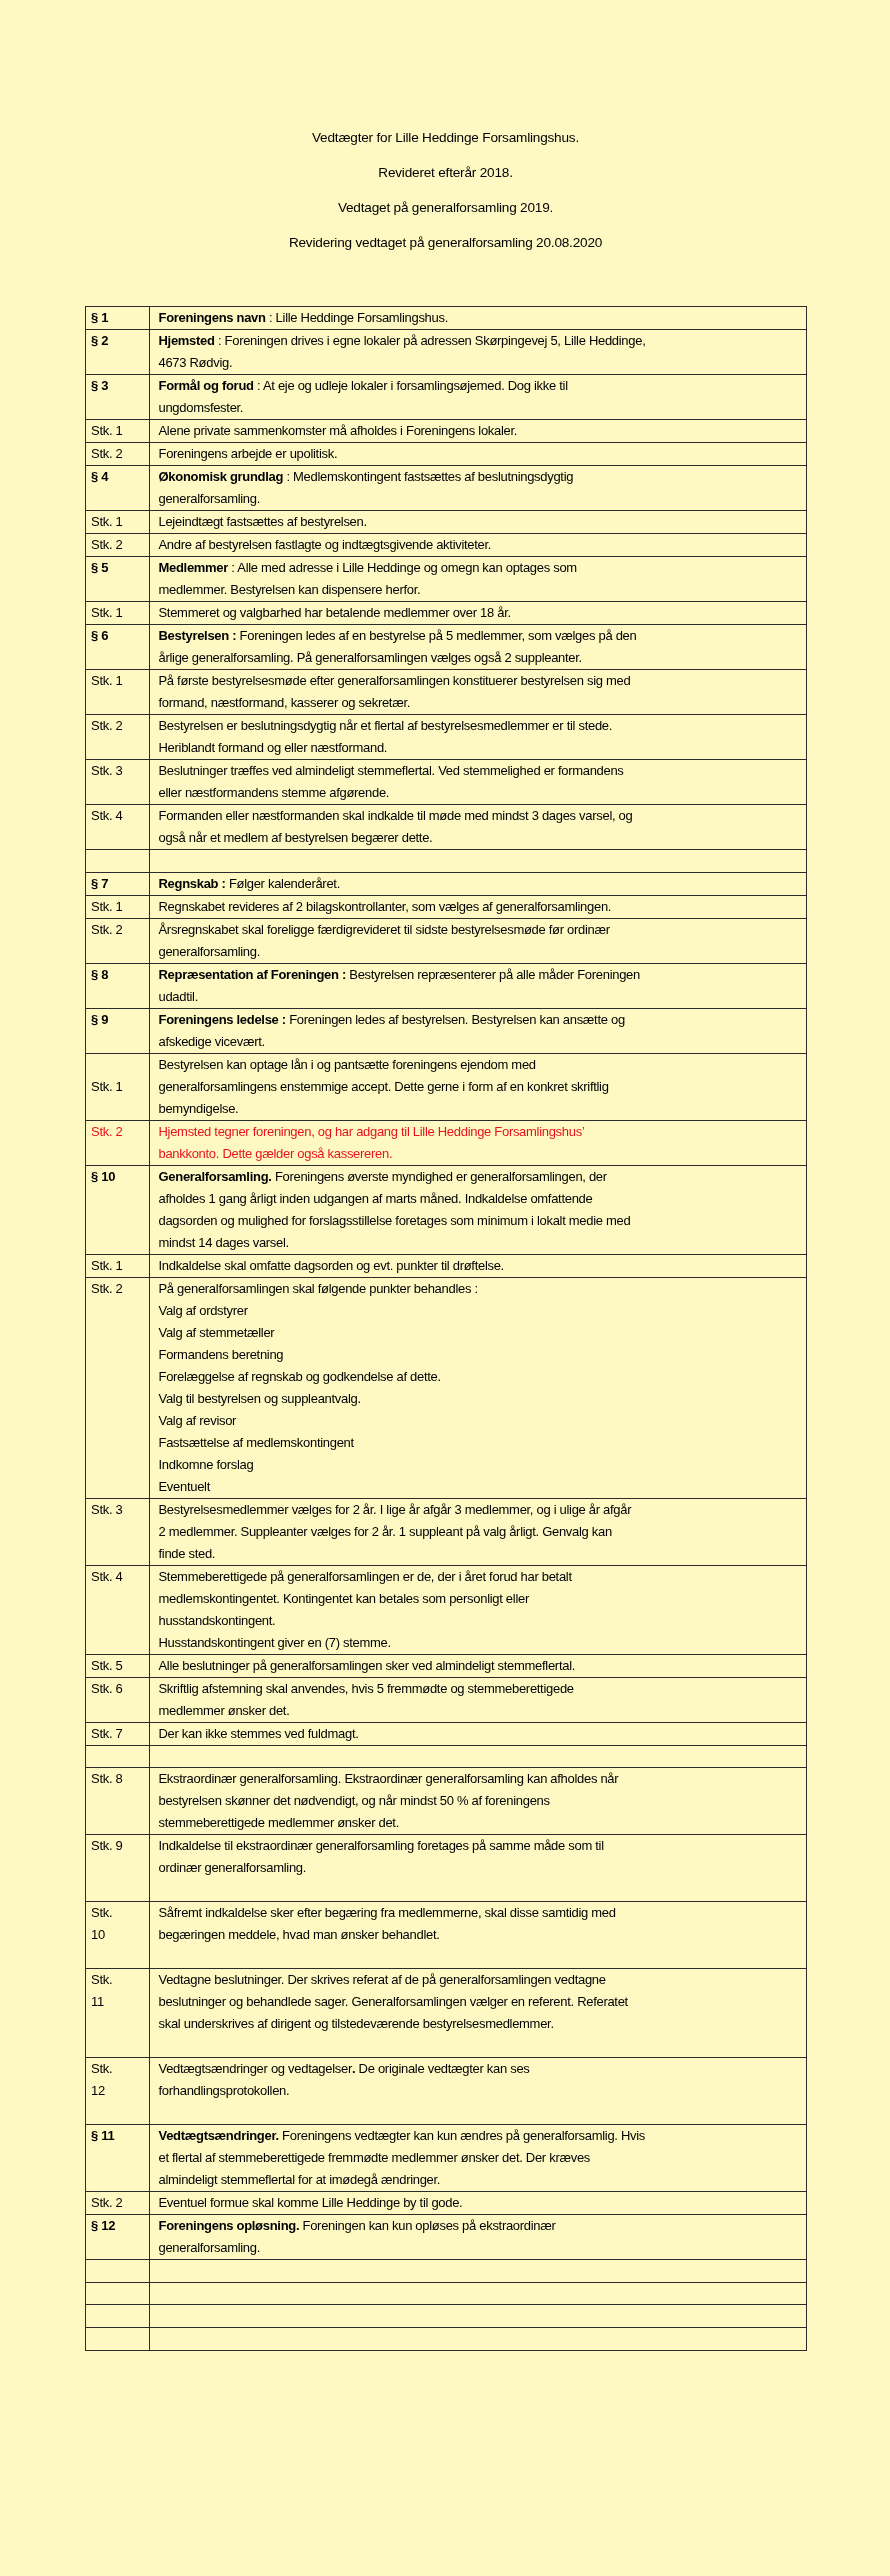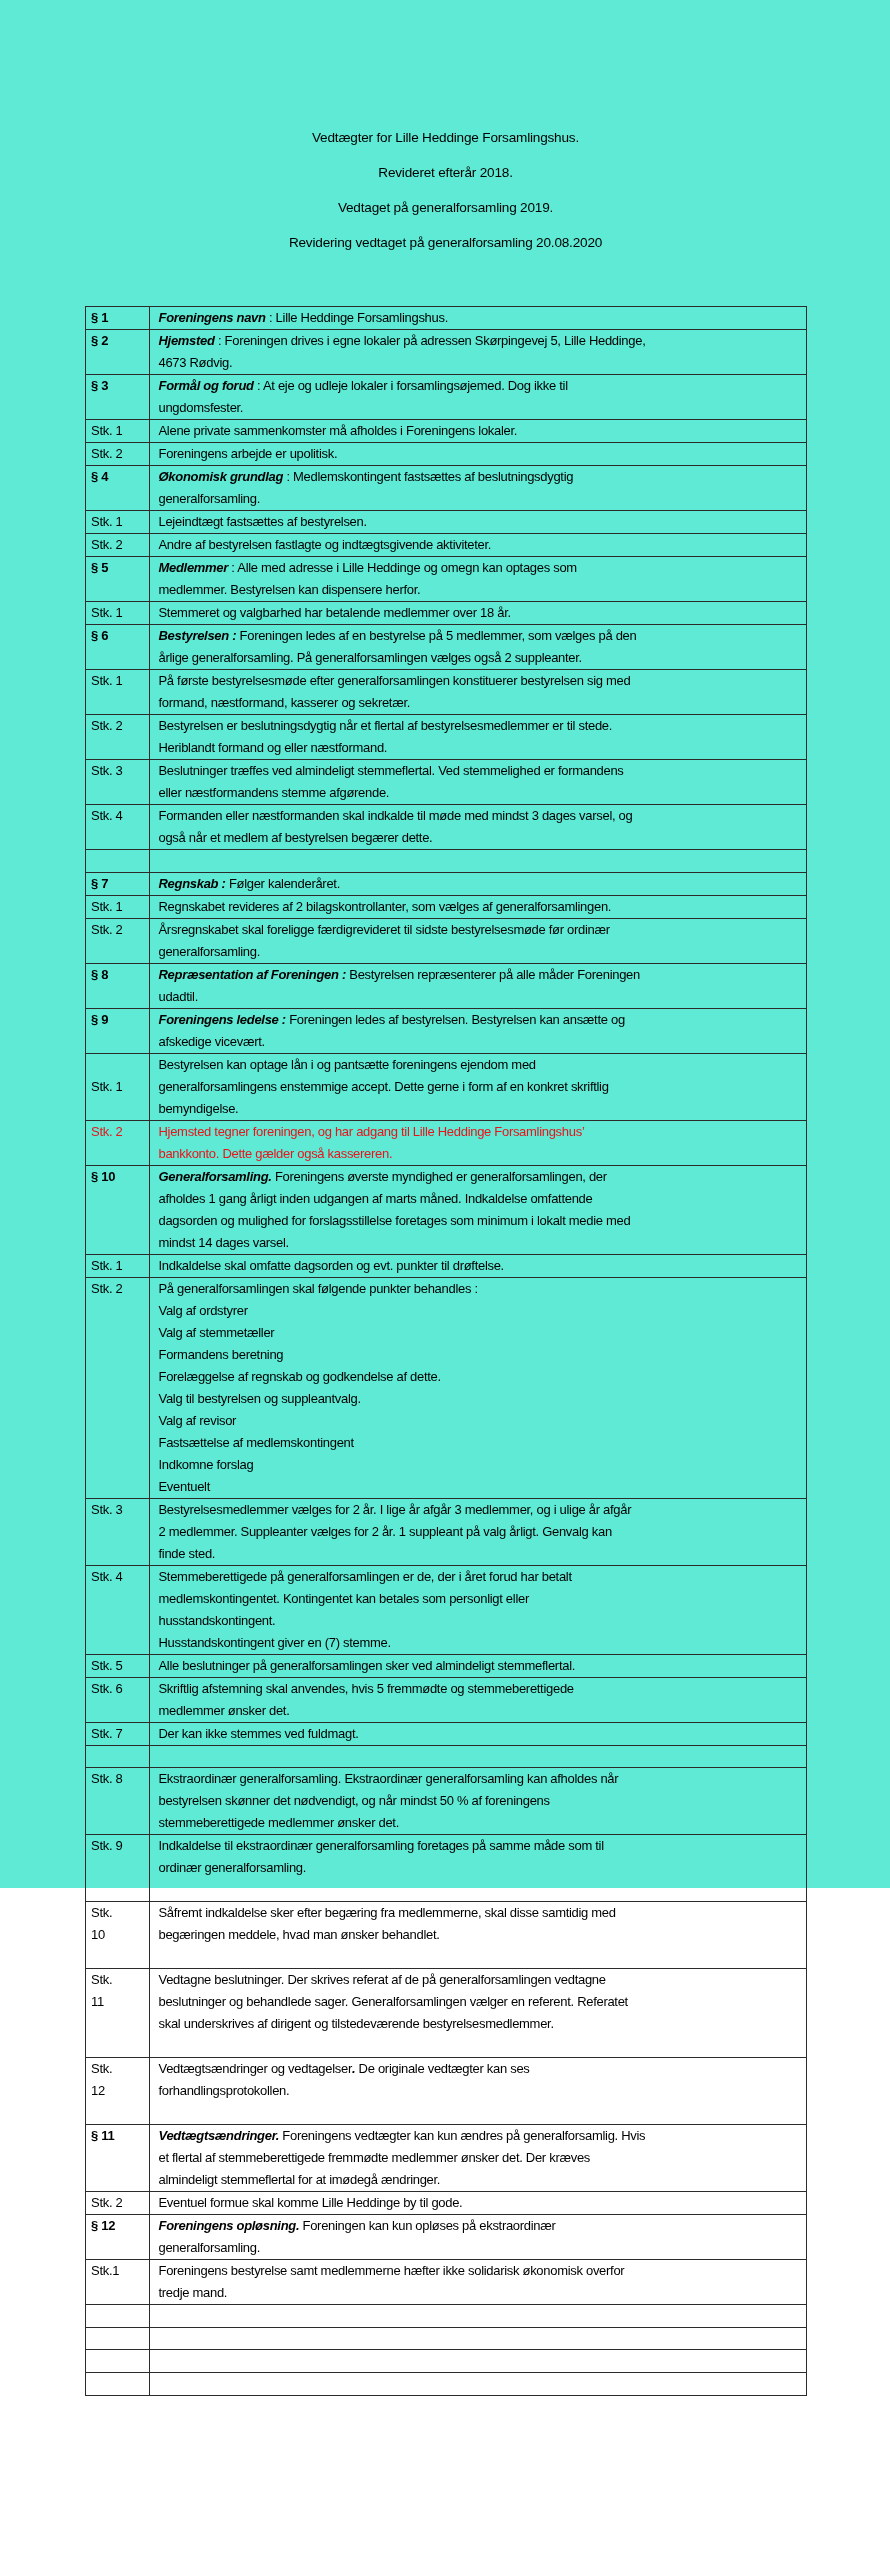--- a/index.html
+++ b/index.html
@@ -1,30 +1,30 @@
 <!DOCTYPE html>
 <html style="font-size:9px"><head>
 <meta charset="utf-8">
 <style>
   html, body { margin: 0; padding: 0; background: #ffffff; }
   body { width: 891px; height: 2576px; position: relative; font-family: "Liberation Sans", "DejaVu Sans", sans-serif; color: #000; }
-  .page { position: absolute; left: 0; top: 0; width: 891px; height: 1888px; background: #5eead4; }
+  .page { position: absolute; left: 0; top: 0; width: 891px; height: 2576px; background: #fef9c3; }
   .header { position: absolute; left: 0; top: 126px; width: 891px; text-align: center; }
   .header .hline { font-size: 13.6px; letter-spacing: -0.2px; height: 35px; line-height: 23px; white-space: nowrap; }
   table.statutes { position: absolute; left: 85px; top: 306px; width: 721px; border-collapse: collapse; table-layout: fixed; }
   table.statutes col.c1 { width: 64px; }
   table.statutes col.c2 { width: 657px; }
   table.statutes td { border: 1.1px solid #2b2b2b; vertical-align: top; padding: 0 4.5px 0 5.7px; font-size: 13px; line-height: 22px; letter-spacing: -0.3px; }
   table.statutes td.num { white-space: pre-line; padding-left: 5.1px; }
   table.statutes td.txt { padding-left: 8.5px; white-space: pre-line; }
   table.statutes tr.empty td { height: 21.6px; }
   table.statutes tr.red td { color: #e8141c; }
   table.statutes tr.bold-num td.num { font-weight: bold; }
   table.statutes td.center { vertical-align: middle; }
-  .b { font-weight: bold; font-style: italic; }
+  .b { font-weight: bold; }
   .spacer { display: block; height: 22px; }
 </style>
 </head>
 <body>
 
 <div class="page">
 
   <div class="header">
     <div class="hline">Vedtægter for Lille Heddinge Forsamlingshus.</div>
     <div class="hline">Revideret efterår 2018.</div>
@@ -249,25 +249,20 @@
       <tr>
         <td class="num">Stk. 2</td>
         <td class="txt">Eventuel formue skal komme Lille Heddinge by til gode.</td>
       </tr>
 
       <tr class="bold-num">
         <td class="num">§ 12</td>
         <td class="txt"><span class="b">Foreningens opløsning.</span><span> </span><span>Foreningen kan kun opløses på ekstraordinær
 generalforsamling.</span></td>
       </tr>
-      <tr>
-        <td class="num">Stk.1</td>
-        <td class="txt">Foreningens bestyrelse samt medlemmerne hæfter ikke solidarisk økonomisk overfor
-tredje mand.</td>
-      </tr>
       <tr class="empty">
         <td class="num"></td>
         <td class="txt"></td>
       </tr>
       <tr class="empty">
         <td class="num"></td>
         <td class="txt"></td>
       </tr>
       <tr class="empty">
         <td class="num"></td>

